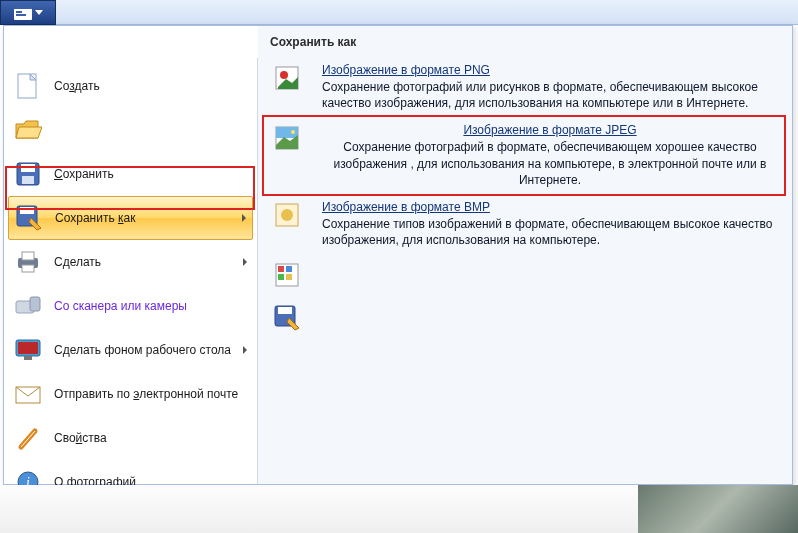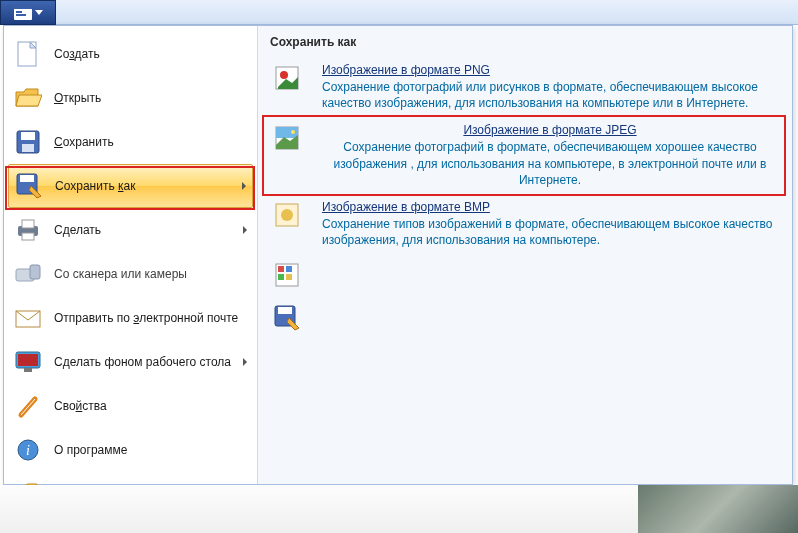--- a/index.html
+++ b/index.html
@@ -39,32 +39,33 @@
     background: #fff;
     border: 1px solid #a7bde0;
     box-shadow: 2px 2px 6px rgba(0,0,0,0.15);
     display: flex;
   }
   .left-menu {
     width: 254px;
     background: #fff;
     border-right: 1px solid #cdd9ed;
     padding: 6px 4px;
+    margin-top: 32px;
   }
   .menu-item {
     display: flex;
     align-items: center;
     height: 44px;
     padding: 0 6px;
     gap: 12px;
     color: #1a1a1a;
     cursor: default;
     position: relative;
   }
-  .menu-item.disabled { color: #404040; }
+  .menu-item.disabled { color: #6d28d9; }
   .menu-item .ic {
     width: 28px; height: 28px;
     display: flex; align-items: center; justify-content: center;
     flex-shrink: 0;
   }
   .menu-item .lbl { flex: 1; }
   .menu-item .arrow {
     width: 0; height: 0;
     border-top: 4px solid transparent;
     border-bottom: 4px solid transparent;
@@ -105,21 +106,21 @@
   }
   .fmt-item .txt { flex: 1; }
   .fmt-item .title {
     color: #14367a;
     text-decoration: underline;
     font-weight: normal;
     margin-bottom: 2px;
     display: inline-block;
   }
   .fmt-item .desc {
-    color: #0369a1;
+    color: #0f172a;
     line-height: 1.35;
   }
   .footer-strip {
     position: absolute;
     left: 0; bottom: 0;
     width: 798px; height: 48px;
     background: linear-gradient(#fdfdfd, #efefef);
   }
   .photo-scrap {
     position: absolute;
@@ -159,21 +160,20 @@
         </div>
         <span class="lbl">Со<u class="hotkey">з</u>дать</span>
       </div>
       <div class="menu-item">
         <div class="ic">
           <svg width="28" height="24" viewBox="0 0 28 24">
             <path d="M2 6 L10 6 L12 3 L24 3 L24 20 L2 20 Z" fill="#f5c14e" stroke="#c28a1d"></path>
             <path d="M5 9 L28 9 L24 20 L2 20 Z" fill="#ffe08a" stroke="#c28a1d"></path>
           </svg>
         </div>
-        <span class="lbl"><u class="hotkey">О</u>ткрыть</span>
       </div>
       <div class="menu-item">
         <div class="ic">
           <svg width="26" height="26" viewBox="0 0 26 26">
             <rect x="2" y="2" width="22" height="22" fill="#4a6fb8" stroke="#2e4a82" rx="2"></rect>
             <rect x="6" y="3" width="14" height="8" fill="#fff"></rect>
             <rect x="7" y="15" width="12" height="8" fill="#d7e3f4"></rect>
           </svg>
         </div>
         <span class="lbl"><u class="hotkey">С</u>охранить</span>
@@ -204,55 +204,55 @@
         <div class="ic">
           <svg width="28" height="22" viewBox="0 0 28 22">
             <rect x="2" y="6" width="18" height="12" fill="#cfd7e3" stroke="#9aa7ba" rx="2"></rect>
             <rect x="16" y="2" width="10" height="14" fill="#b7c3d4" stroke="#8a97ab" rx="2"></rect>
           </svg>
         </div>
         <span class="lbl">Со сканера или камеры</span>
       </div>
       <div class="menu-item">
         <div class="ic">
-          <svg width="28" height="22" viewBox="0 0 28 22">
-            <rect x="2" y="4" width="24" height="16" fill="#fff" stroke="#b58a3c"></rect>
-            <path d="M2 4 L14 13 L26 4" fill="none" stroke="#b58a3c"></path>
-          </svg>
-        </div>
-        <span class="lbl">Отправить по <u class="hotkey">э</u>лектронной почте</span>
-      </div>
-      <div class="menu-item">
-        <div class="ic">
           <svg width="28" height="24" viewBox="0 0 28 24">
             <rect x="2" y="2" width="24" height="16" fill="#4a9fd8" stroke="#2a6a96" rx="2"></rect>
             <rect x="4" y="4" width="20" height="12" fill="#b9292b"></rect>
             <rect x="10" y="18" width="8" height="4" fill="#777"></rect>
           </svg>
         </div>
         <span class="lbl">Сделать фоном рабочего стола</span>
         <div class="arrow"></div>
       </div>
       <div class="menu-item">
         <div class="ic">
+          <svg width="28" height="22" viewBox="0 0 28 22">
+            <rect x="2" y="4" width="24" height="16" fill="#fff" stroke="#b58a3c"></rect>
+            <path d="M2 4 L14 13 L26 4" fill="none" stroke="#b58a3c"></path>
+          </svg>
+        </div>
+        <span class="lbl">Отправить по <u class="hotkey">э</u>лектронной почте</span>
+      </div>
+      <div class="menu-item">
+        <div class="ic">
           <svg width="22" height="26" viewBox="0 0 22 26">
             <path d="M4 22 L18 6" stroke="#e0861e" stroke-width="5" stroke-linecap="round"></path>
             <path d="M4 22 L18 6" stroke="#fff" stroke-width="1"></path>
           </svg>
         </div>
         <span class="lbl">Сво<u class="hotkey">й</u>ства</span>
       </div>
       <div class="menu-item">
         <div class="ic">
           <svg width="24" height="24" viewBox="0 0 24 24">
             <circle cx="12" cy="12" r="10" fill="#4a8fd8" stroke="#2a5a8a"></circle>
             <text x="12" y="17" font-size="14" fill="#fff" text-anchor="middle" font-family="Georgia" font-style="italic">i</text>
           </svg>
         </div>
-        <span class="lbl">О программе</span>
+        <span class="lbl">О фотографий</span>
       </div>
       <div class="menu-item">
         <div class="ic">
           <svg width="26" height="26" viewBox="0 0 26 26">
             <path d="M2 6 L10 6 L12 3 L22 3 L22 22 L2 22 Z" fill="#f5c14e" stroke="#c28a1d"></path>
             <path d="M14 10 L24 14 L14 18 Z" fill="#2a8a3a"></path>
           </svg>
         </div>
         <span class="lbl">Вы<u class="hotkey">х</u>од</span>
       </div>

